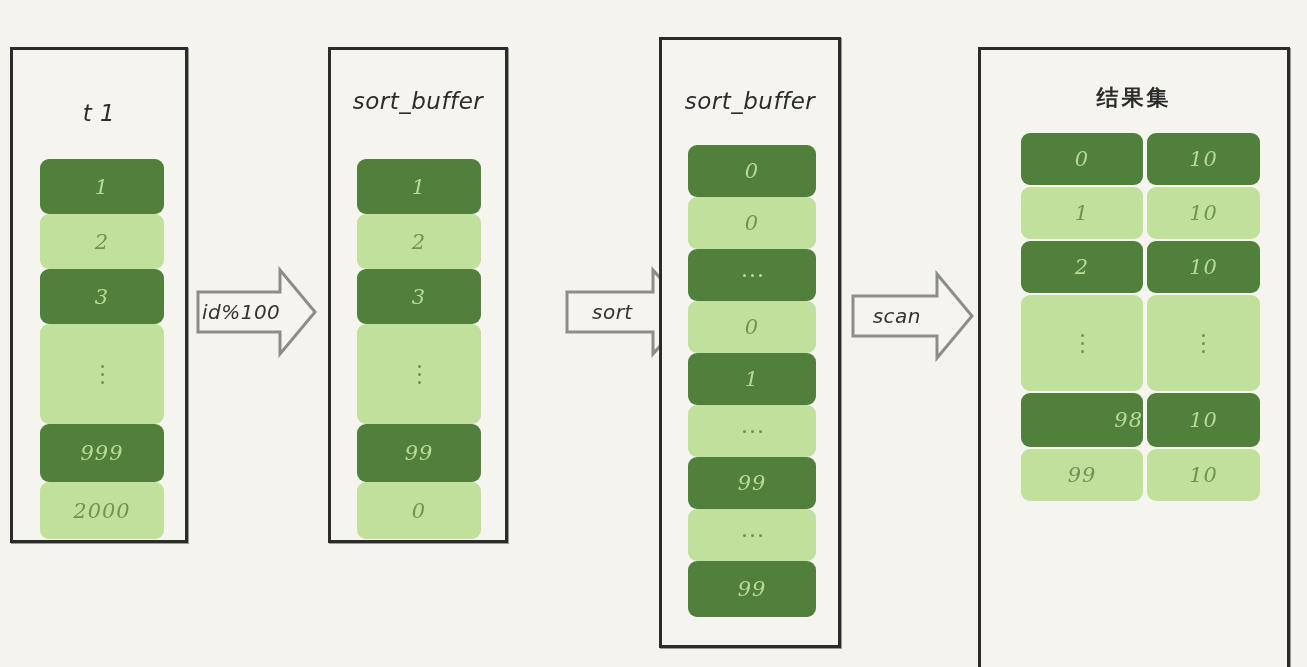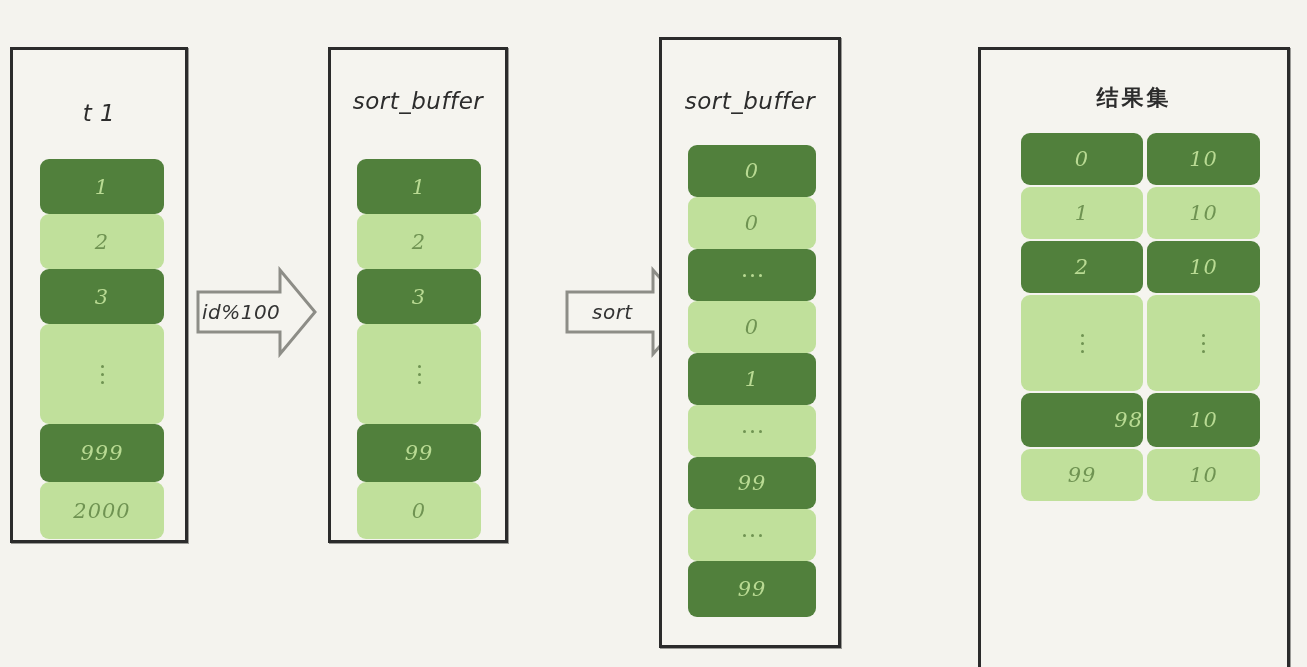--- a/index.html
+++ b/index.html
@@ -224,20 +224,26 @@
           <i></i>
           <i></i>
           <i></i>
         </span>
     </div>
     <div class="cell dark" style="left:26px; top:521px; width:128px; height:56px;">
       <span>99</span>
     </div>
   </div>
 
+  <div class="arrow" style="left:851px; top:270px; width:124px; height:92px;">
+    <svg width="124" height="92" viewBox="0 0 124 92">
+      <path d="M2,26 L86,26 L86,4 L121,46 L86,88 L86,66 L2,66 Z" fill="#f5f4ef" stroke="#8d8d87" stroke-width="3" stroke-linejoin="miter"></path>
+    </svg>
+    <span class="arrow-label">scan</span>
+  </div>
 
   <div class="panel" style="left:978px; top:47px; width:312px; height:638px;">
     <div class="panel-title cjk" style="top:33px;">结果集</div>
 
     <div class="cell dark" style="left:40px; top:83px; width:122px; height:52px;">
       <span>0</span>
     </div>
     <div class="cell dark" style="left:166px; top:83px; width:113px; height:52px;">
       <span>10</span>
     </div>

